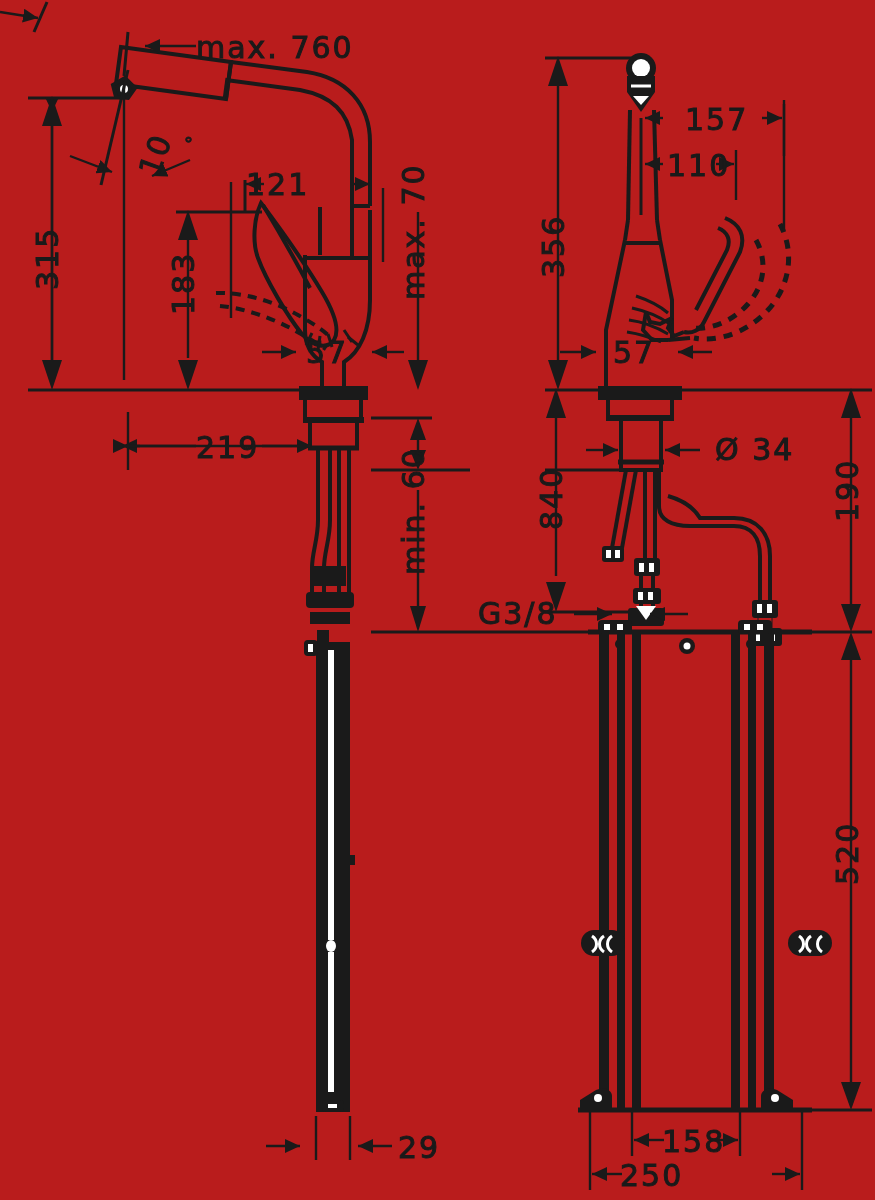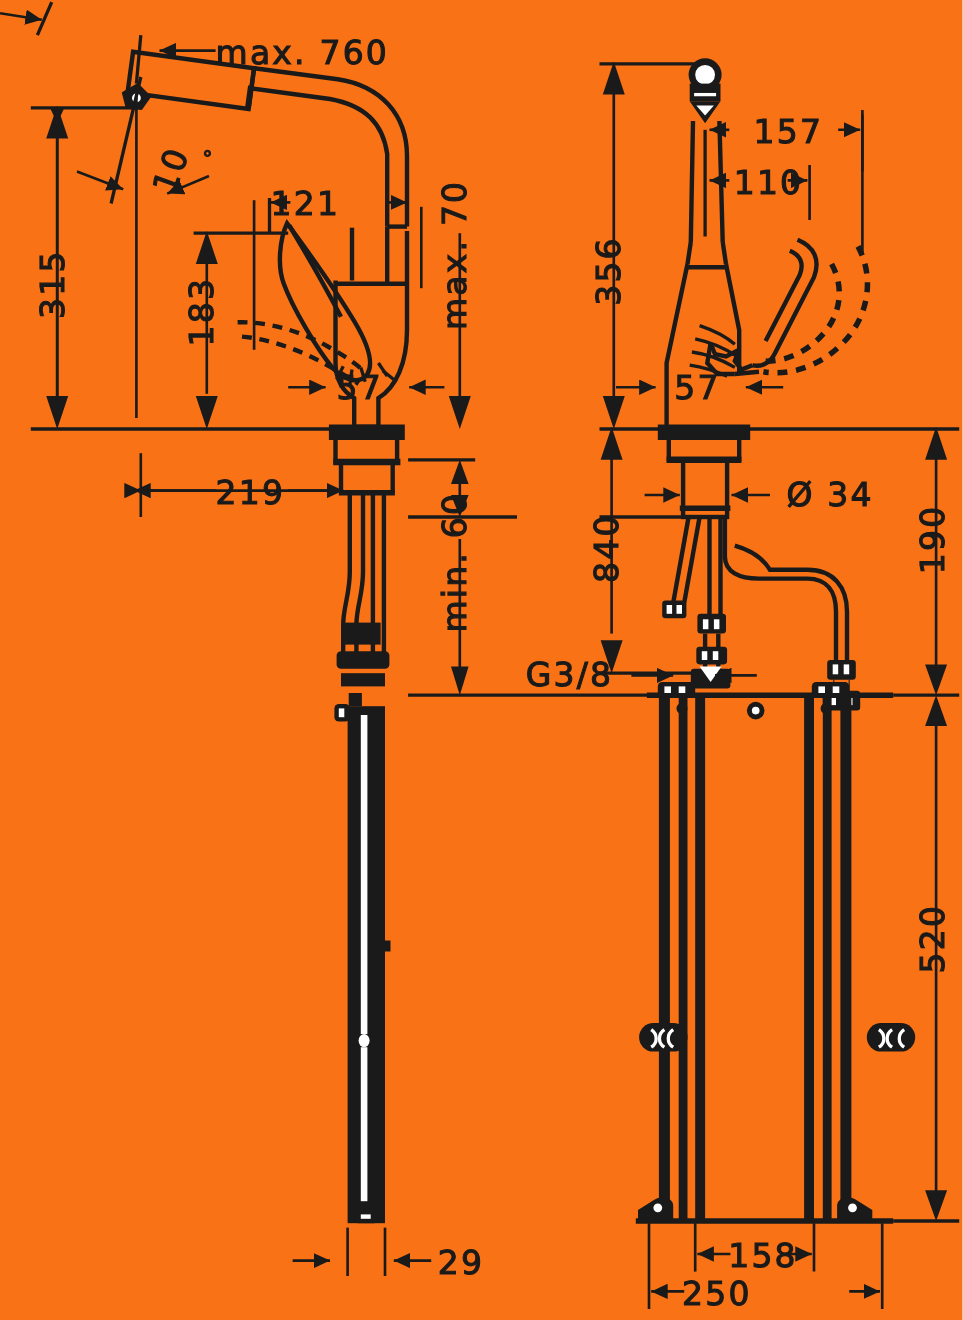--- a/index.html
+++ b/index.html
@@ -2,21 +2,21 @@
 <html><head>
 <meta charset="utf-8">
 <title>Technical Drawing</title>
 <style>
   html,body{margin:0;padding:0;background:#ffffff;}
   body{font-family:"DejaVu Sans", sans-serif;}
   #sheet{
     position:relative;
     width:875px;
     height:1200px;
-    background:#f97316;
+    background:#b91c1c;
     overflow:hidden;
   }
   #sheet svg{display:block;}
   .dimtext{
     font-family:"DejaVu Sans", sans-serif;
     font-size:30px;
     fill:#1a1a1a;
     letter-spacing:2px;
   }
   .dimtext-rot{

